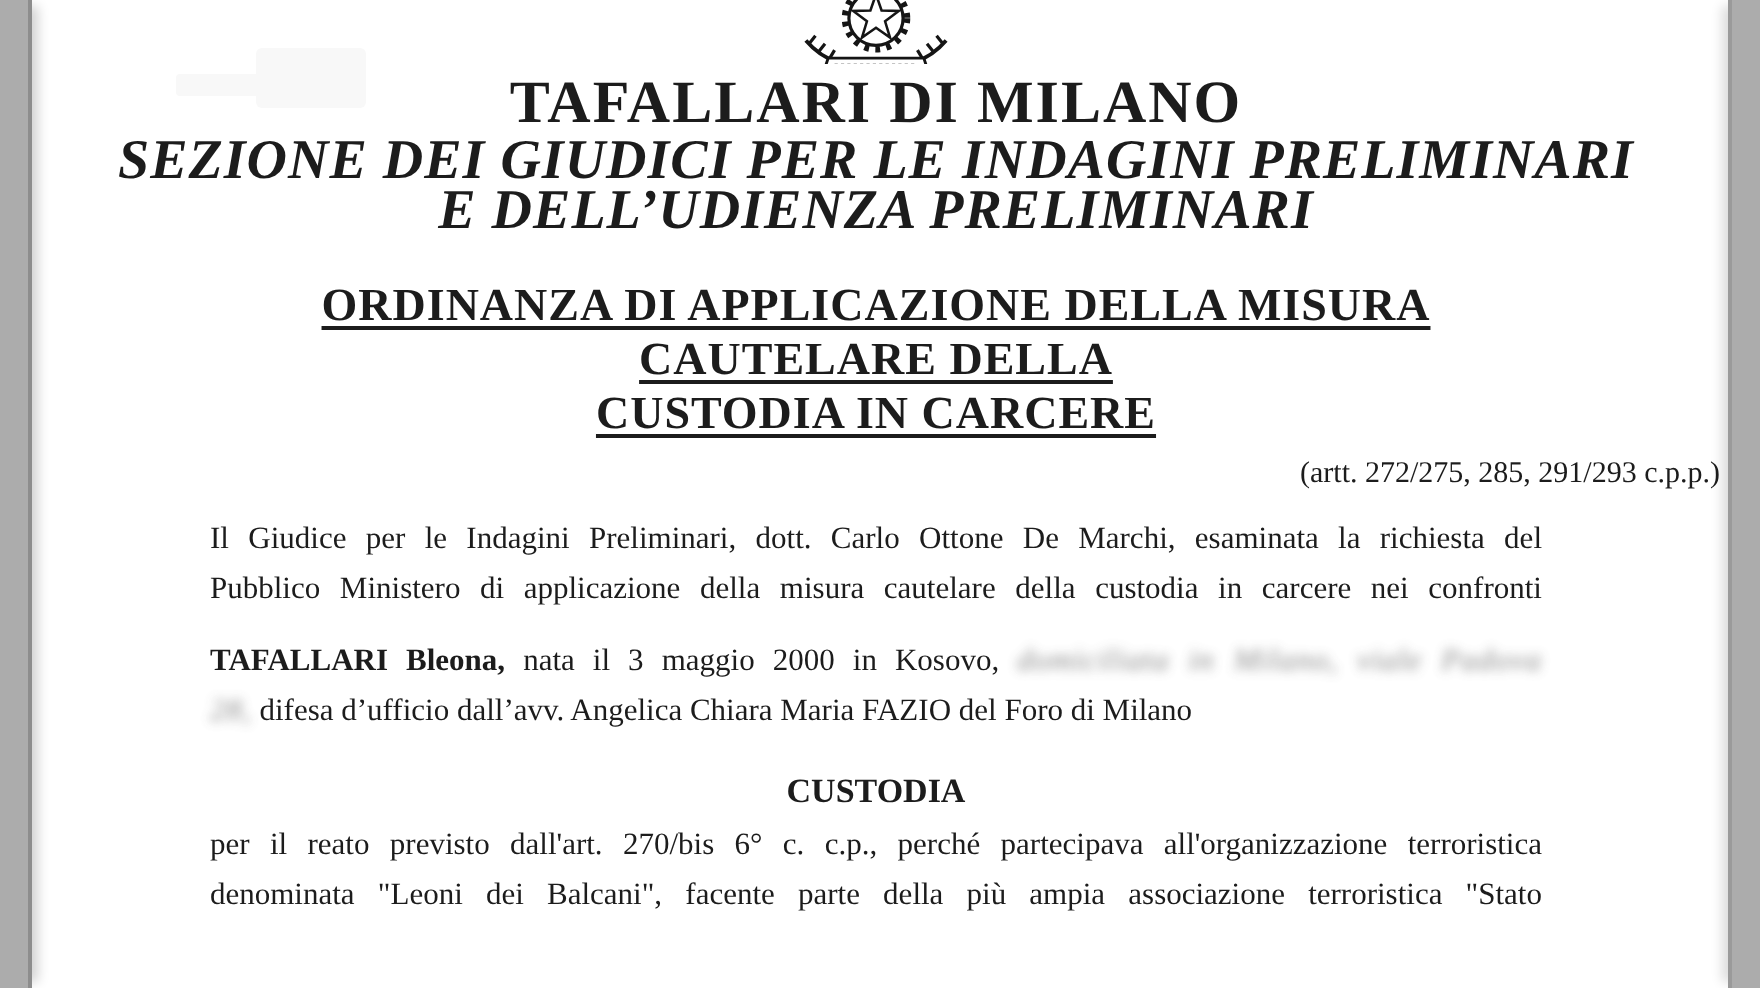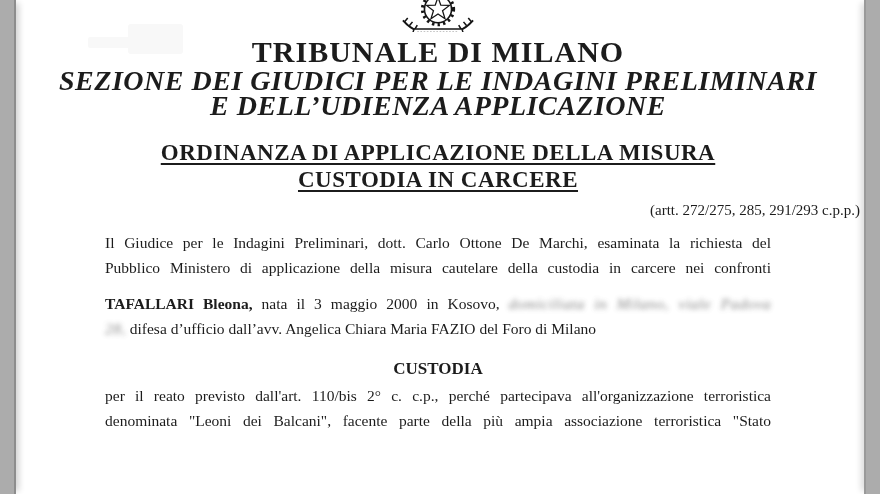--- a/index.html
+++ b/index.html
@@ -68,40 +68,41 @@
       <circle cx="60" cy="24" r="17" fill="#ffffff" stroke="#151515" stroke-width="2"></circle>
       <polygon points="60,9 63.5,19.1 74.3,19.4 65.7,25.9 68.8,36.1 60,30 51.2,36.1 54.3,25.9 45.7,19.4 56.5,19.1" fill="#ffffff" stroke="#151515" stroke-width="1.6"></polygon>
       <path d="M16,38 C28,52 44,56 60,53" fill="none" stroke="#151515" stroke-width="2.4"></path>
       <path d="M104,38 C92,52 76,56 60,53" fill="none" stroke="#151515" stroke-width="2.4"></path>
       <path d="M18,40 l4,-5 M24,45 l4,-5 M31,49 l3,-5 M89,49 l-3,-5 M96,45 l-4,-5 M102,40 l-4,-5" stroke="#151515" stroke-width="2"></path>
       <path d="M30,49 L90,49 L93,58 L27,58 Z" fill="#ffffff" stroke="#151515" stroke-width="1.8"></path>
       <path d="M34,53.5 L86,53.5" stroke="#151515" stroke-width="2" stroke-dasharray="2 2"></path>
     </svg>
   </div>
 
-  <div class="court-title center">TRIBUNALE DI MILANO</div>
+  <div class="court-title center">TAFALLARI DI MILANO</div>
   <div class="section-line center">SEZIONE DEI GIUDICI PER LE INDAGINI PRELIMINARI</div>
-  <div class="section-line center">E DELL’UDIENZA APPLICAZIONE</div>
+  <div class="section-line center">E DELL’UDIENZA PRELIMINARI</div>
 
   <div class="order-title center">
     <div>ORDINANZA DI APPLICAZIONE DELLA MISURA</div>
+    <div>CAUTELARE DELLA</div>
     <div>CUSTODIA IN CARCERE</div>
   </div>
   <div class="articles center">(artt. 272/275, 285, 291/293 c.p.p.)</div>
 
   <div class="textblock intro">
     <div class="jline">Il Giudice per le Indagini Preliminari, dott. Carlo Ottone De Marchi, esaminata la richiesta del</div>
     <div class="jline">Pubblico Ministero di applicazione della misura cautelare della custodia in carcere nei confronti</div>
   </div>
 
   <div class="textblock suspect">
     <div class="jline"><span class="b">TAFALLARI Bleona,</span><span> nata il 3 maggio 2000 in Kosovo, </span><span class="redacted">domiciliata in Milano, viale Padova</span></div>
     <div class="lline"><span class="redacted">28,</span><span> difesa d’ufficio dall’avv. Angelica Chiara Maria FAZIO del Foro di Milano</span></div>
   </div>
 
   <div class="status-heading">CUSTODIA</div>
 
   <div class="textblock charge">
-    <div class="jline">per il reato previsto dall'art. 110/bis 2° c. c.p., perché partecipava all'organizzazione terroristica</div>
+    <div class="jline">per il reato previsto dall'art. 270/bis 6° c. c.p., perché partecipava all'organizzazione terroristica</div>
     <div class="jline">denominata "Leoni dei Balcani", facente parte della più ampia associazione terroristica "Stato</div>
   </div>
 
 </div>
 
 </body></html>

